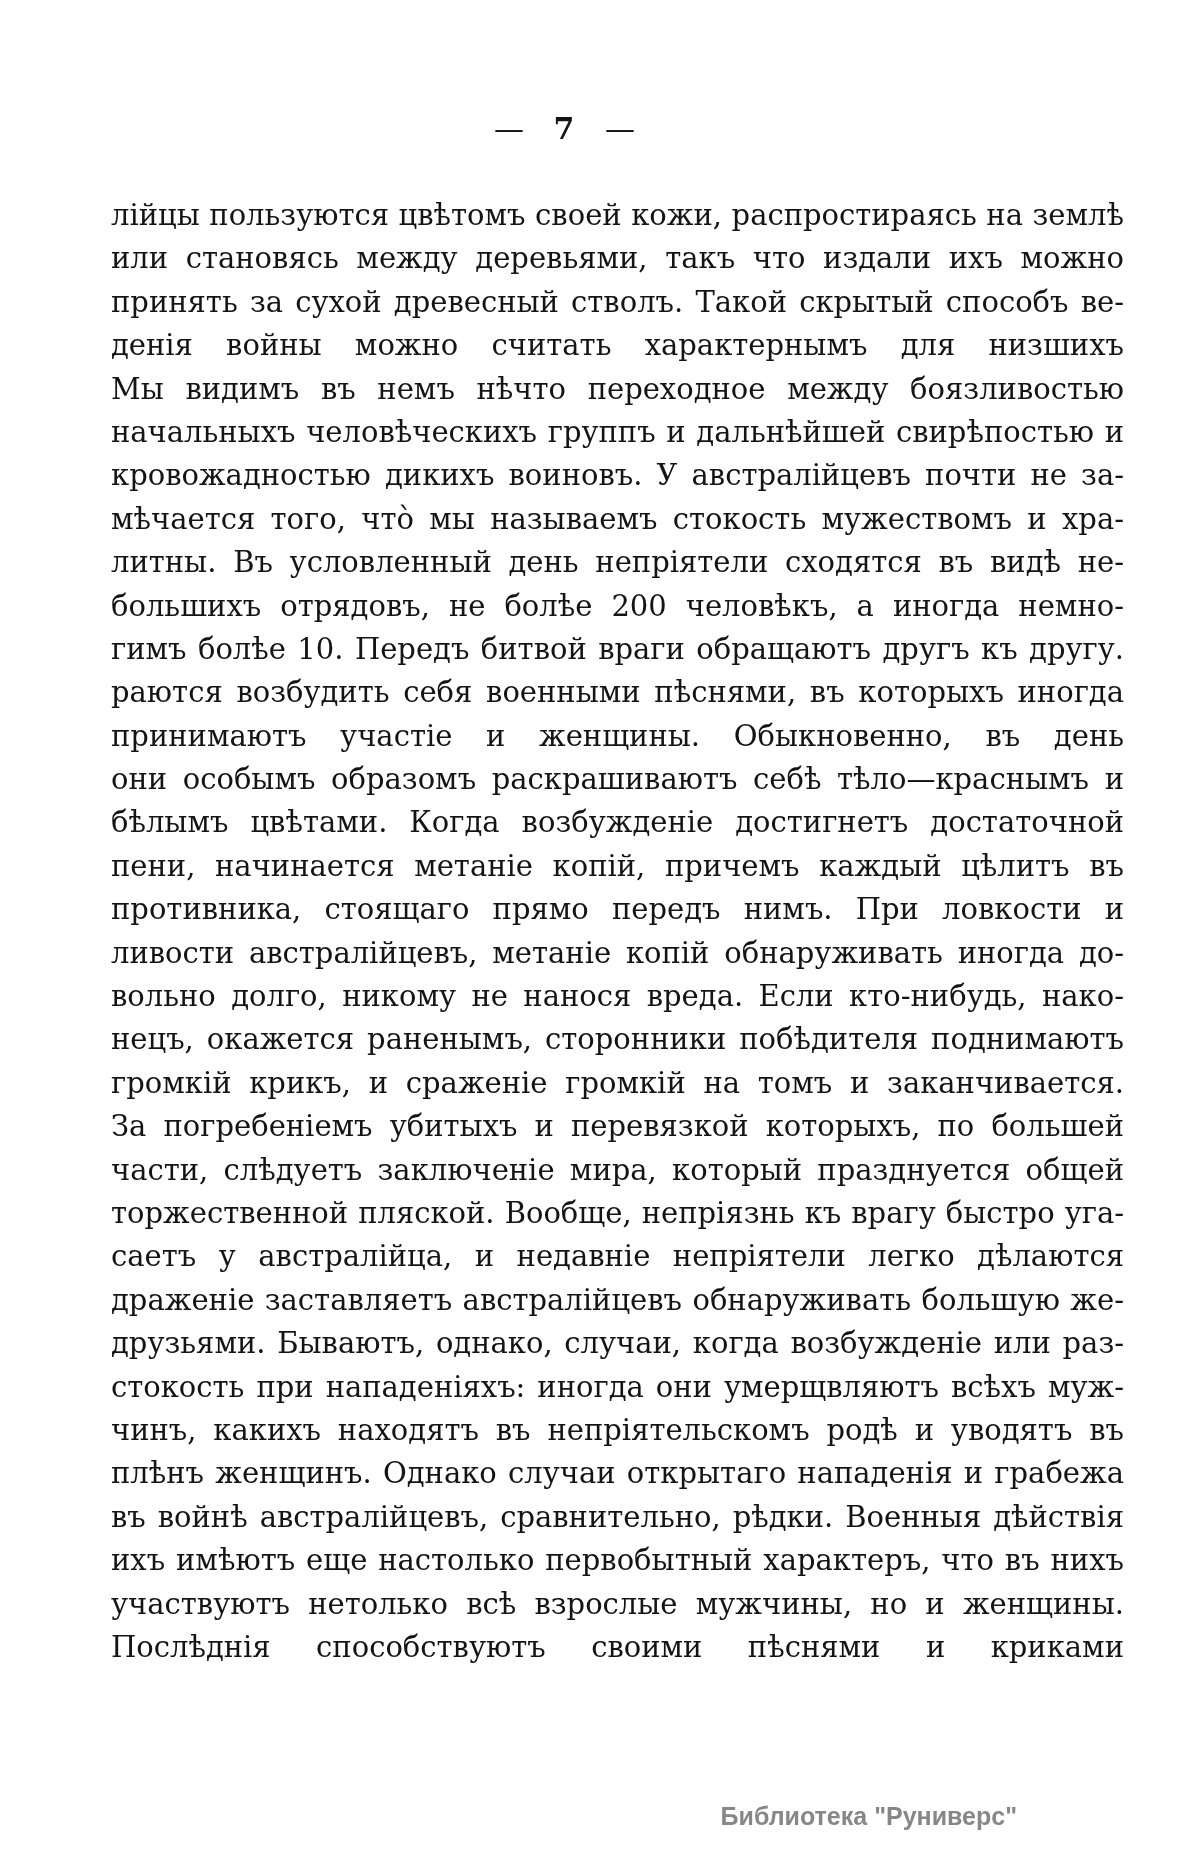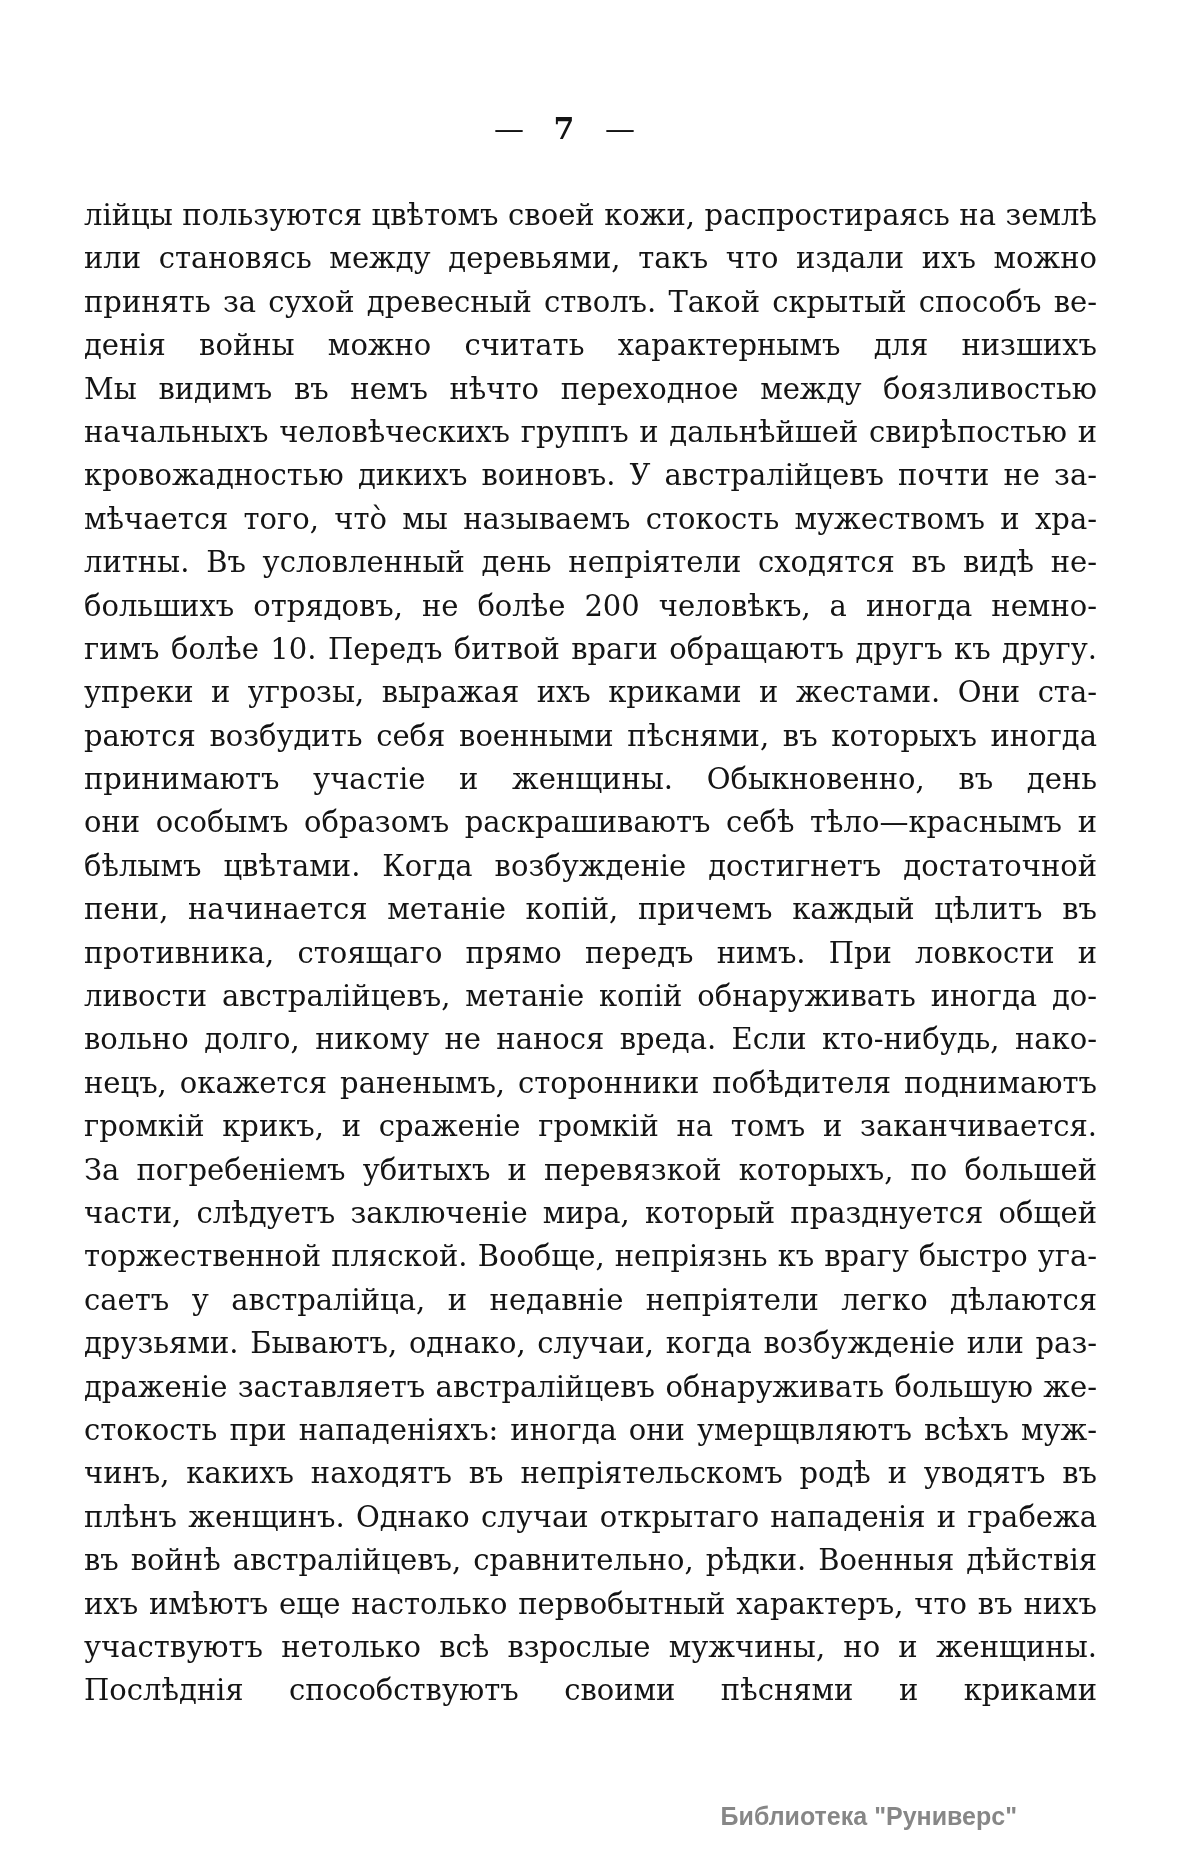--- a/index.html
+++ b/index.html
@@ -29,21 +29,21 @@
     color: #141414;
   }
   .pg-header .dash {
     letter-spacing: -1px;
   }
   .pg-header .num {
     font-weight: bold;
   }
   .text-block {
     position: absolute;
-    left: 84px;
+    left: 111px;
     top: 194px;
     width: 1013px;
     font-size: 29px;
     line-height: 43.4px;
     color: #141414;
   }
   .line {
     text-align: justify;
     text-align-last: justify;
     height: 43.4px;
@@ -76,37 +76,36 @@
     <div class="line">или становясь между деревьями, такъ что издали ихъ можно</div>
     <div class="line">принять за сухой древесный стволъ. Такой скрытый способъ ве-</div>
     <div class="line">денія войны можно считать характернымъ для низшихъ дикарей.</div>
     <div class="line">Мы видимъ въ немъ нѣчто переходное между боязливостью перво-</div>
     <div class="line">начальныхъ человѣческихъ группъ и дальнѣйшей свирѣпостью и</div>
     <div class="line">кровожадностью дикихъ воиновъ. У австралійцевъ почти не за-</div>
     <div class="line">мѣчается того, чтò мы называемъ стокость мужествомъ и хра-</div>
     <div class="line">литны. Въ условленный день непріятели сходятся въ видѣ не-</div>
     <div class="line">большихъ отрядовъ, не болѣе 200 человѣкъ, а иногда немно-</div>
     <div class="line">гимъ болѣе 10. Передъ битвой враги обращаютъ другъ къ другу.</div>
-    <div class="line">упреки и угрозы, выражая ихъ криками и жестами. Они ста-</div>
     <div class="line">раются возбудить себя военными пѣснями, въ которыхъ иногда</div>
     <div class="line">принимаютъ участіе и женщины. Обыкновенно, въ день сраженія,</div>
     <div class="line">они особымъ образомъ раскрашиваютъ себѣ тѣло—краснымъ и</div>
     <div class="line">бѣлымъ цвѣтами. Когда возбужденіе достигнетъ достаточной сте-</div>
     <div class="line">пени, начинается метаніе копій, причемъ каждый цѣлитъ въ</div>
     <div class="line">противника, стоящаго прямо передъ нимъ. При ловкости и уверт-</div>
     <div class="line">ливости австралійцевъ, метаніе копій обнаруживать иногда до-</div>
     <div class="line">вольно долго, никому не нанося вреда. Если кто-нибудь, нако-</div>
     <div class="line">нецъ, окажется раненымъ, сторонники побѣдителя поднимаютъ</div>
     <div class="line">громкій крикъ, и сраженіе громкій на томъ и заканчивается.</div>
     <div class="line">За погребеніемъ убитыхъ и перевязкой которыхъ, по большей</div>
     <div class="line">части, слѣдуетъ заключеніе мира, который празднуется общей</div>
     <div class="line">торжественной пляской. Вообще, непріязнь къ врагу быстро уга-</div>
     <div class="line">саетъ у австралійца, и недавніе непріятели легко дѣлаются</div>
+    <div class="line">драженіе заставляетъ австралійцевъ обнаруживать большую же-</div>
     <div class="line">друзьями. Бываютъ, однако, случаи, когда возбужденіе или раз-</div>
-    <div class="line">драженіе заставляетъ австралійцевъ обнаруживать большую же-</div>
     <div class="line">стокость при нападеніяхъ: иногда они умерщвляютъ всѣхъ муж-</div>
     <div class="line">чинъ, какихъ находятъ въ непріятельскомъ родѣ и уводятъ въ</div>
     <div class="line">плѣнъ женщинъ. Однако случаи открытаго нападенія и грабежа</div>
     <div class="line">въ войнѣ австралійцевъ, сравнительно, рѣдки. Военныя дѣйствія</div>
     <div class="line">ихъ имѣютъ еще настолько первобытный характеръ, что въ нихъ</div>
     <div class="line">участвуютъ нетолько всѣ взрослые мужчины, но и женщины.</div>
     <div class="line">Послѣднія способствуютъ своими пѣснями и криками возбужденію</div>
   </div>
 
   <div class="watermark">Библиотека "Руниверс"</div>

